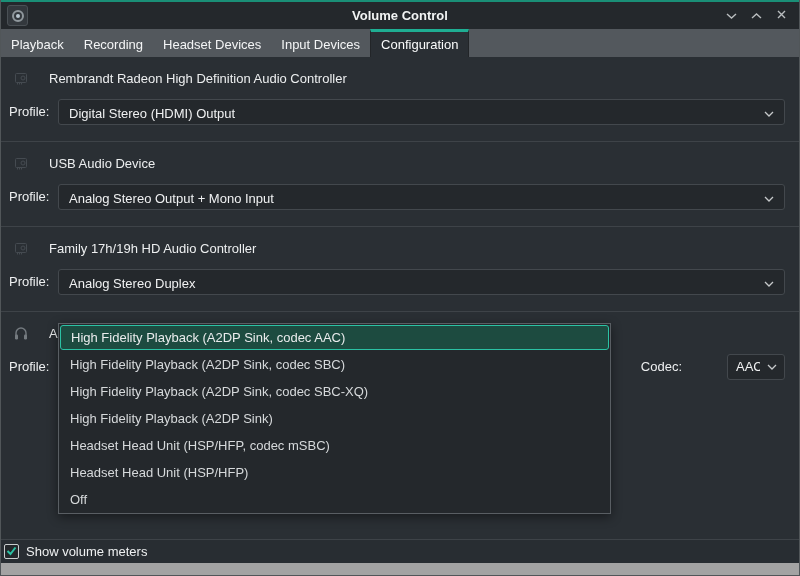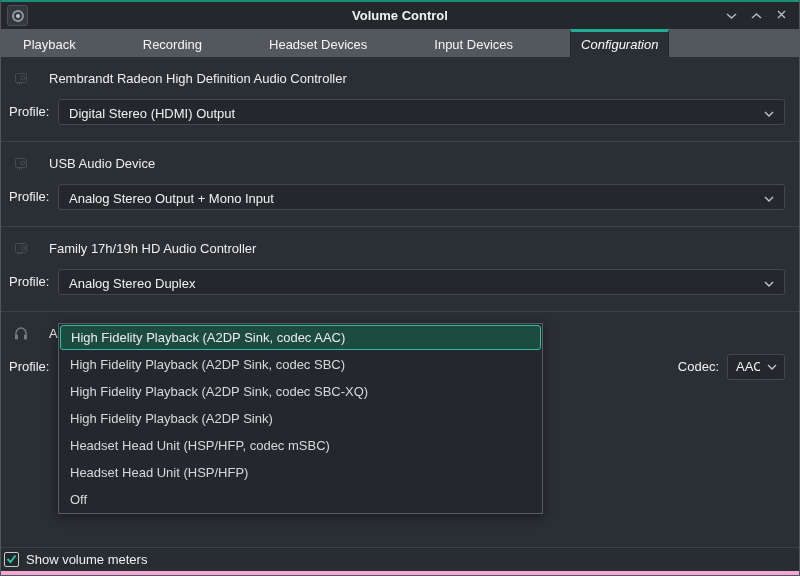--- a/index.html
+++ b/index.html
@@ -1,56 +1,56 @@
 <!DOCTYPE html>
 <html><head>
 <meta charset="utf-8">
 <style>
   html,body{margin:0;padding:0;background:#1a1d20;}
   *{box-sizing:border-box;}
   #win{
     position:relative;width:800px;height:576px;overflow:hidden;
     font-family:"Liberation Sans",sans-serif;font-size:13px;color:#eef0f1;
-    background:#f9a8d4;border:1px solid #515659;border-top:none;
+    background:#a3a3a3;border:1px solid #515659;border-top:none;
   }
   
   #accent-line{position:absolute;top:0;left:0;width:100%;height:2px;background:#1a8f77;z-index:10;}
   
   #titlebar{position:absolute;top:2px;left:0;width:100%;height:27px;background:#24282c;display:flex;align-items:center;}
   #app-icon{width:21px;height:21px;margin-left:6px;background:#33383d;border:1px solid #4a5055;border-radius:3px;display:flex;align-items:center;justify-content:center;}
   #app-icon .ring{width:12px;height:12px;border:2px solid #8f979c;border-radius:50%;display:flex;align-items:center;justify-content:center;}
   #app-icon .dot{width:4px;height:4px;background:#b9c6cf;border-radius:50%;}
   #title{position:absolute;left:0;right:0;text-align:center;font-weight:bold;color:#f2f4f4;pointer-events:none;}
   #win-controls{margin-left:auto;display:flex;align-items:center;gap:9px;padding-right:10px;z-index:2;}
   .win-btn{width:16px;height:16px;display:flex;align-items:center;justify-content:center;cursor:default;}
   
-  #tabstrip{position:absolute;top:29px;left:0;width:100%;height:28px;background:#53585d;display:flex;align-items:stretch;padding-left:12px;gap:47px;}
+  #tabstrip{position:absolute;top:29px;left:0;width:100%;height:28px;background:#53585d;display:flex;align-items:stretch;padding-left:0;}
   .tab{display:flex;align-items:center;padding:0 10px;color:#f4f5f6;border-top:3px solid transparent;}
-  .tab.active{background:#2a2f34;border-top:3px solid #1fae93;border-left:1px solid #222528;border-right:1px solid #222528;color:#fbfcfc;font-style:italic;}
+  .tab.active{background:#2a2f34;border-top:3px solid #1fae93;border-left:1px solid #222528;border-right:1px solid #222528;color:#fbfcfc;}
   
   #content{position:absolute;top:57px;left:0;width:100%;height:495px;background:#2a2f34;}
   .section{padding-top:11px;}
   .section.bordered{border-bottom:1px solid #3e4348;padding-bottom:12px;}
   .hdr{margin-left:12px;height:20px;display:flex;align-items:center;gap:20px;color:#edeff0;}
   .hdr .icon{width:16px;height:16px;flex:none;display:flex;align-items:center;justify-content:center;}
   .row{margin:6px 14px 0 8px;height:35px;display:flex;align-items:center;}
   .row .lbl{width:49px;flex:none;}
   .combo{flex:1;height:26px;background:#24282c;border:1px solid #43484d;border-radius:3px;display:flex;align-items:center;padding:4px 9px 0 10px;color:#f0f1f2;}
   .combo .val{flex:1;white-space:nowrap;overflow:hidden;}
   .combo .chev{flex:none;margin-left:6px;display:flex;}
   .codec-lbl{margin-left:16px;margin-right:8px;flex:none;text-align:center;}
-  .combo.codec{flex:none;width:58px;padding:0 6px 0 8px;}
+  .combo.codec{flex:none;width:58px;padding:0 6px 0 8px;margin-left:37px;}
   
   .row .ghost{flex:1;height:26px;}
   
-  #dropdown{position:absolute;left:57px;top:266px;width:485px;background:#24282c;border:1px solid #595e63;z-index:5;box-shadow:0 3px 10px rgba(0,0,0,0.45);}
+  #dropdown{position:absolute;left:57px;top:266px;width:553px;background:#24282c;border:1px solid #595e63;z-index:5;box-shadow:0 3px 10px rgba(0,0,0,0.45);}
   .dd-item{height:27px;line-height:27px;padding-left:11px;color:#d6d9db;white-space:nowrap;overflow:hidden;}
   .dd-item.selected{height:25px;line-height:23px;margin:1px;border:1px solid #2bc2a4;border-radius:3px;background:#1d4b40;padding-left:10px;color:#e9ebec;}
   
-  #statusbar{position:absolute;bottom:4px;left:0;width:100%;height:24px;background:#282d32;border-top:1px solid #3e4348;display:flex;align-items:center;padding-left:3px;gap:7px;}
+  #statusbar{position:absolute;bottom:12px;left:0;width:100%;height:24px;background:#282d32;border-top:1px solid #3e4348;display:flex;align-items:center;padding-left:3px;gap:7px;}
   #checkbox{width:15px;height:15px;flex:none;background:#23272a;border:1px solid #c8cccd;border-radius:2px;display:flex;align-items:center;justify-content:center;}
   
   .dim-icon svg{display:block;}
 </style>
 </head>
 <body>
 
 <div id="win">
   <div id="accent-line"></div>
 

